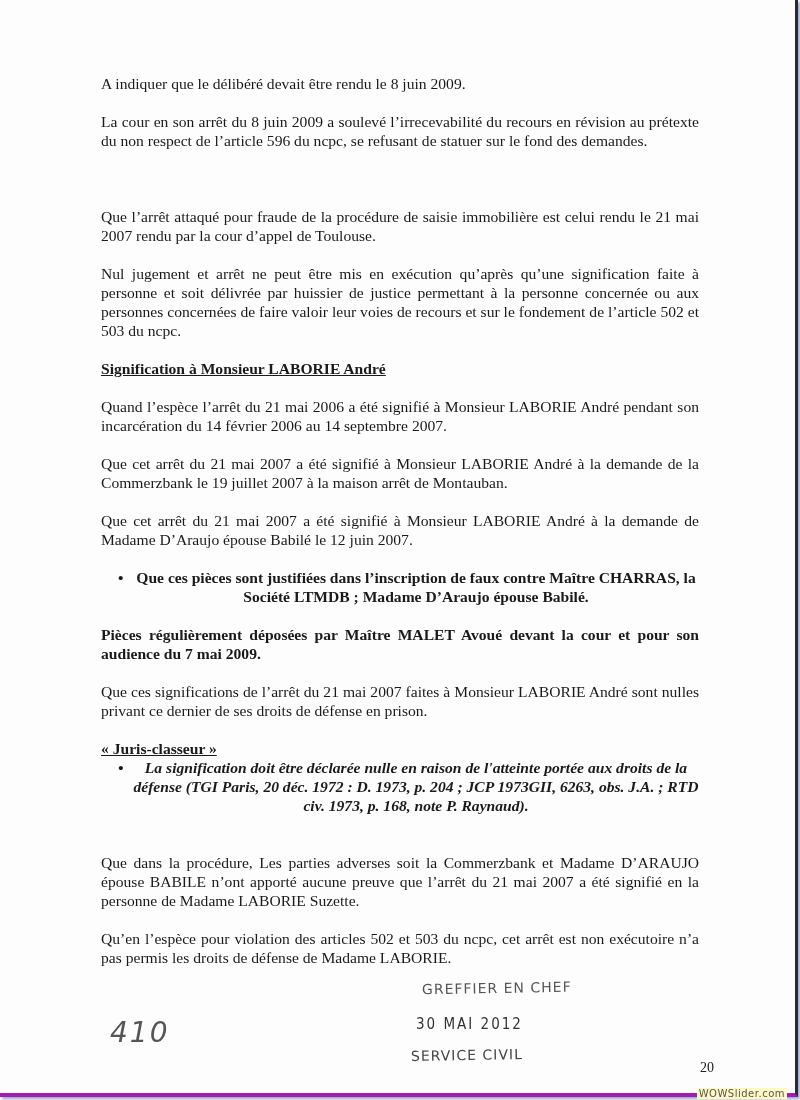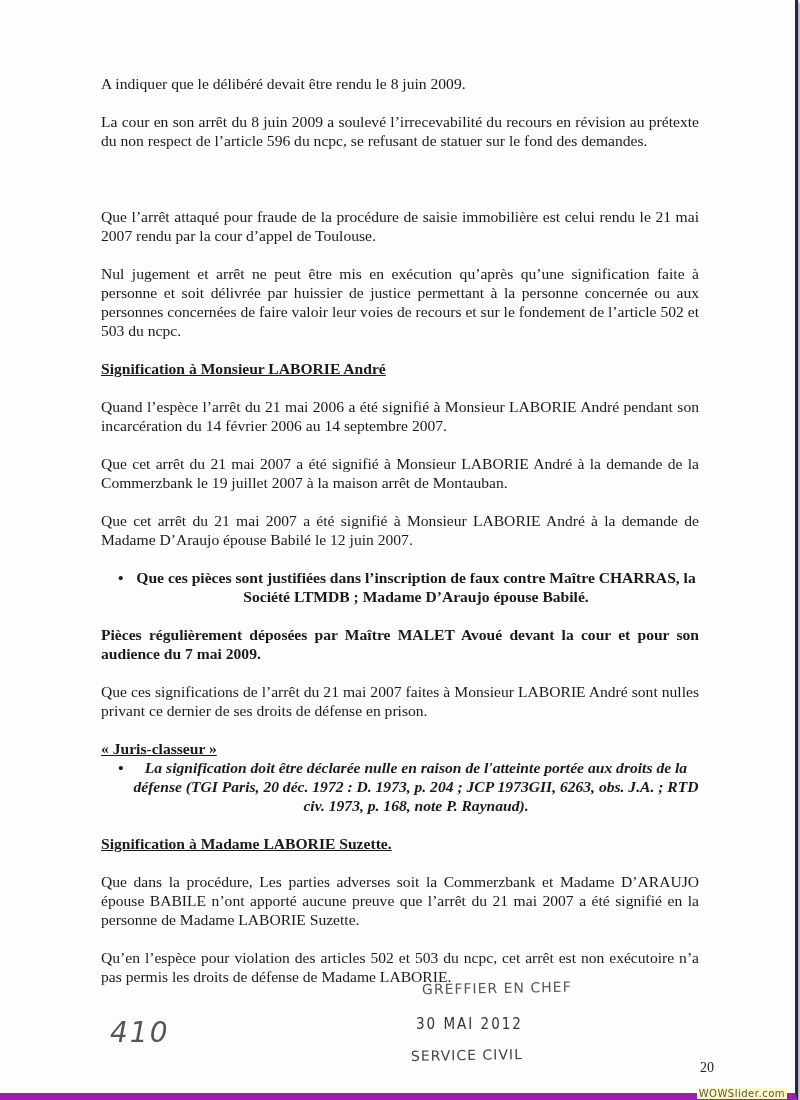--- a/index.html
+++ b/index.html
@@ -8,21 +8,21 @@
       background: #ffffff;
       position: relative;
       font-family: "Liberation Serif", serif;
       color: #1a1a1a;
     }
     .page {
       position: absolute; left: 0; top: 0;
       width: 795px; height: 1093px;
       background: #fdfdfd;
       border-right: 3px solid #2a2a33;
-      border-bottom: 8px solid #a21caf;
+      border-bottom: 4px solid #a21caf;
       box-shadow: 2px 2px 3px #9aa0c8;
     }
     .content {
       position: absolute; left: 101px; top: 74px; width: 598px;
       font-size: 15.6px; line-height: 19px;
     }
     .content p { margin: 0; text-align: justify; }
     .gap { height: 19px; }
     .center-heading { text-align: center !important; font-weight: bold; text-decoration: underline; }
     .heading { font-weight: bold; text-decoration: underline; }
@@ -86,21 +86,20 @@
     <p class="bold">Pièces régulièrement déposées par Maître MALET Avoué devant la cour et pour son audience du 7 mai 2009.</p>
     <div class="gap"></div>
     <p>Que ces significations de l’arrêt du 21 mai 2007 faites à Monsieur LABORIE André sont nulles privant ce dernier de ses droits de défense en prison.</p>
     <div class="gap"></div>
     <p class="heading">« Juris-classeur »</p>
     <div class="bullet-row italic-bold">
       <span class="bullet">•</span>
       <span class="btext">La signification doit être déclarée nulle en raison de l'atteinte portée aux droits de la défense  (TGI  Paris, 20 déc. 1972 : D. 1973, p. 204 ; JCP 1973GII, 6263, obs. J.A. ; RTD civ. 1973, p. 168, note P. Raynaud).</span>
     </div>
     <div class="gap"></div>
-    <p class="heading">Signification à Madame LABORIE Suzette.</p>
     <div class="gap"></div>
     <p>Que dans la procédure, Les parties adverses soit la Commerzbank et Madame D’ARAUJO épouse BABILE n’ont apporté aucune preuve que l’arrêt du 21 mai 2007 a été signifié en la personne de Madame LABORIE Suzette.</p>
     <div class="gap"></div>
     <p>Qu’en l’espèce pour violation des articles 502 et 503 du ncpc, cet arrêt est non exécutoire n’a pas permis les droits de défense de Madame LABORIE.</p>
   </div>
 
   <div class="stamp stamp-greffier">GREFFIER EN CHEF</div>
   <div class="stamp stamp-date">30 MAI 2012</div>
   <div class="stamp stamp-service">SERVICE CIVIL</div>
 

